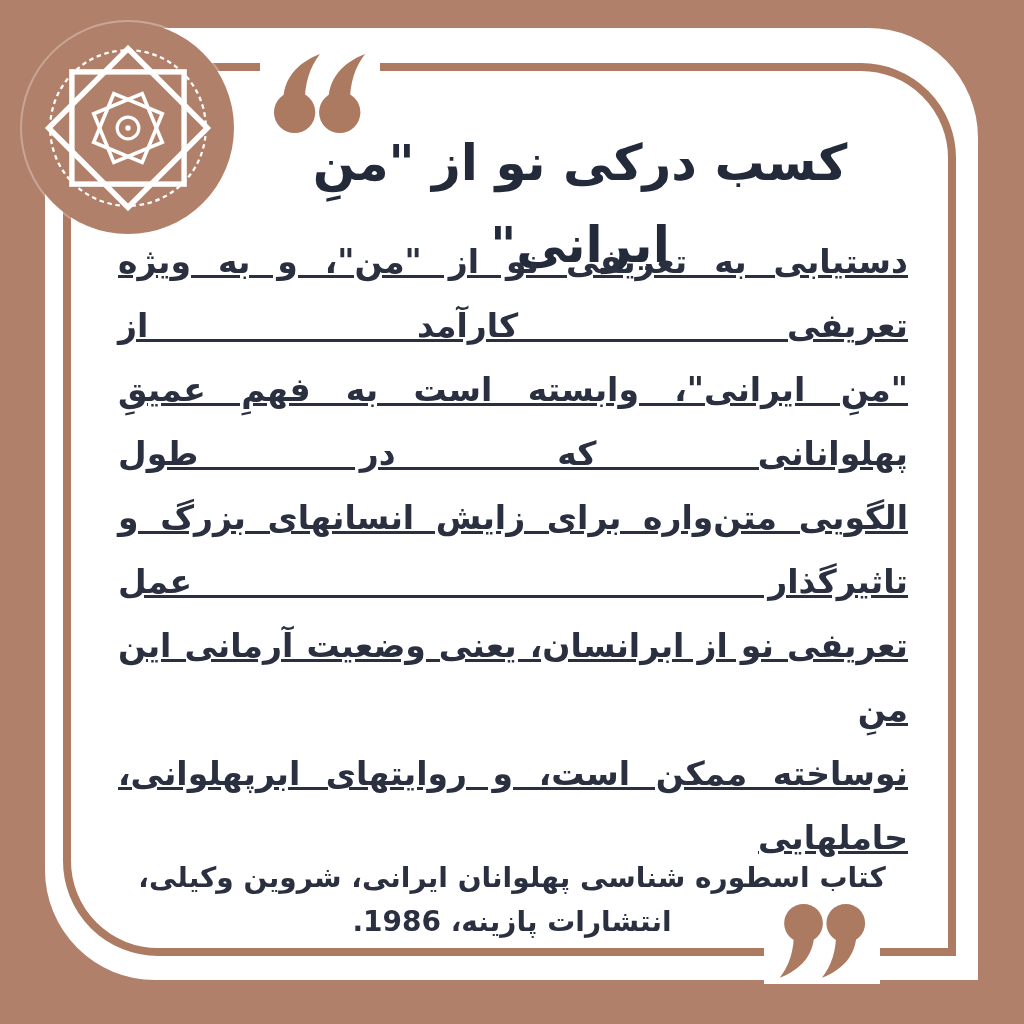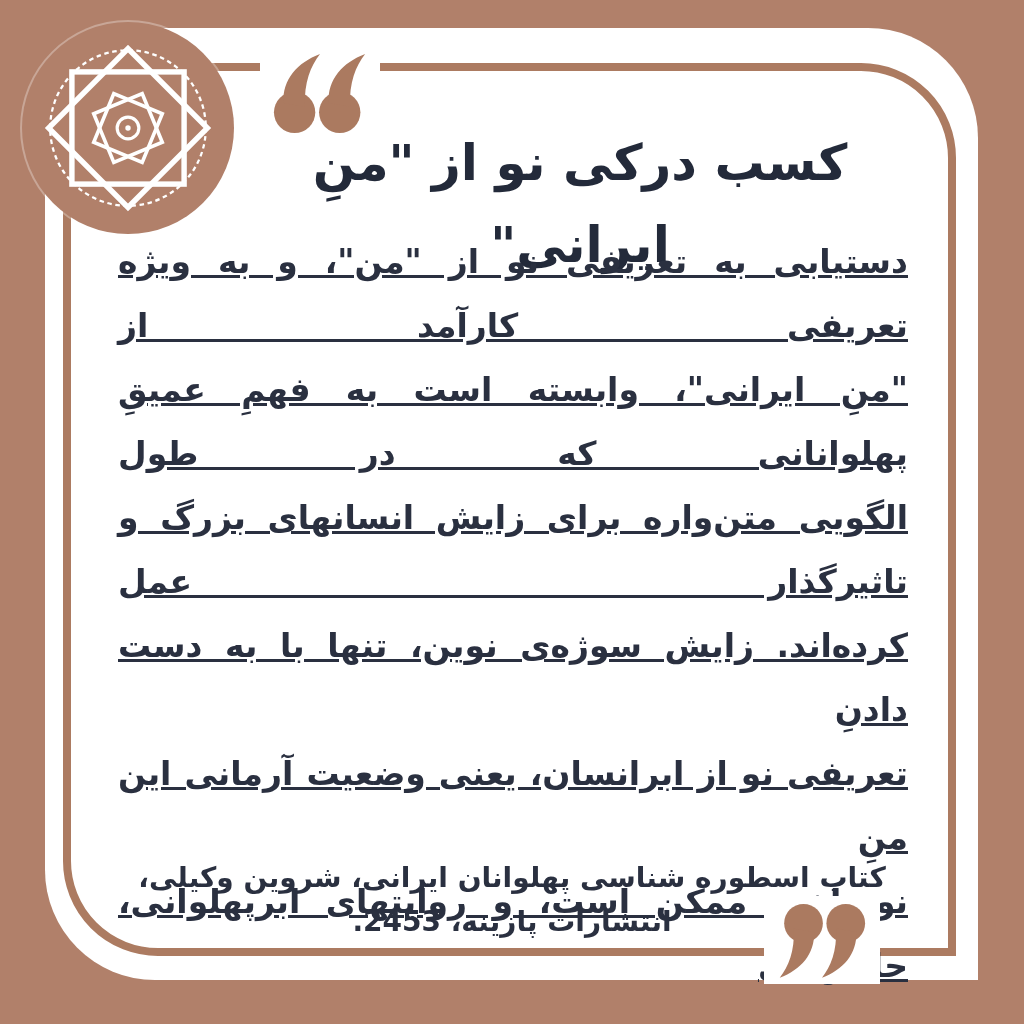--- a/index.html
+++ b/index.html
@@ -88,21 +88,20 @@
       </g>
     </svg>
   </div>
 
   <div class="title" lang="fa">کسب درکی نو از "منِ ایرانی"</div>
 
   <div class="bodytext" lang="fa">
     <div class="jline">دستیابی به تعریفی نو از "من"، و به ویژه تعریفی کارآمد از</div>
     <div class="jline">"منِ ایرانی"، وابسته است به فهمِ عمیقِ پهلوانانی که در طول</div>
     <div class="jline">الگویی متن‌واره برای زایش انسانهای بزرگ و تاثیرگذار عمل</div>
-    <div class="jline">کرده‌اند. زایش سوژه‌ی نوین، تنها با به دست دادنِ</div>
     <div class="jline">تعریفی نو از ابرانسان، یعنی وضعیت آرمانی این منِ</div>
     <div class="jline">نوساخته ممکن است، و روایتهای ابرپهلوانی، حاملهایی</div>
 
   </div>
 
-  <div class="citation" lang="fa">کتاب اسطوره شناسی پهلوانان ایرانی، شروین وکیلی، انتشارات پازینه، 2453.</div>
+  <div class="citation" lang="fa">کتاب اسطوره شناسی پهلوانان ایرانی، شروین وکیلی، انتشارات پازینه، 1986.</div>
 
 </div>
 
 </body></html>

